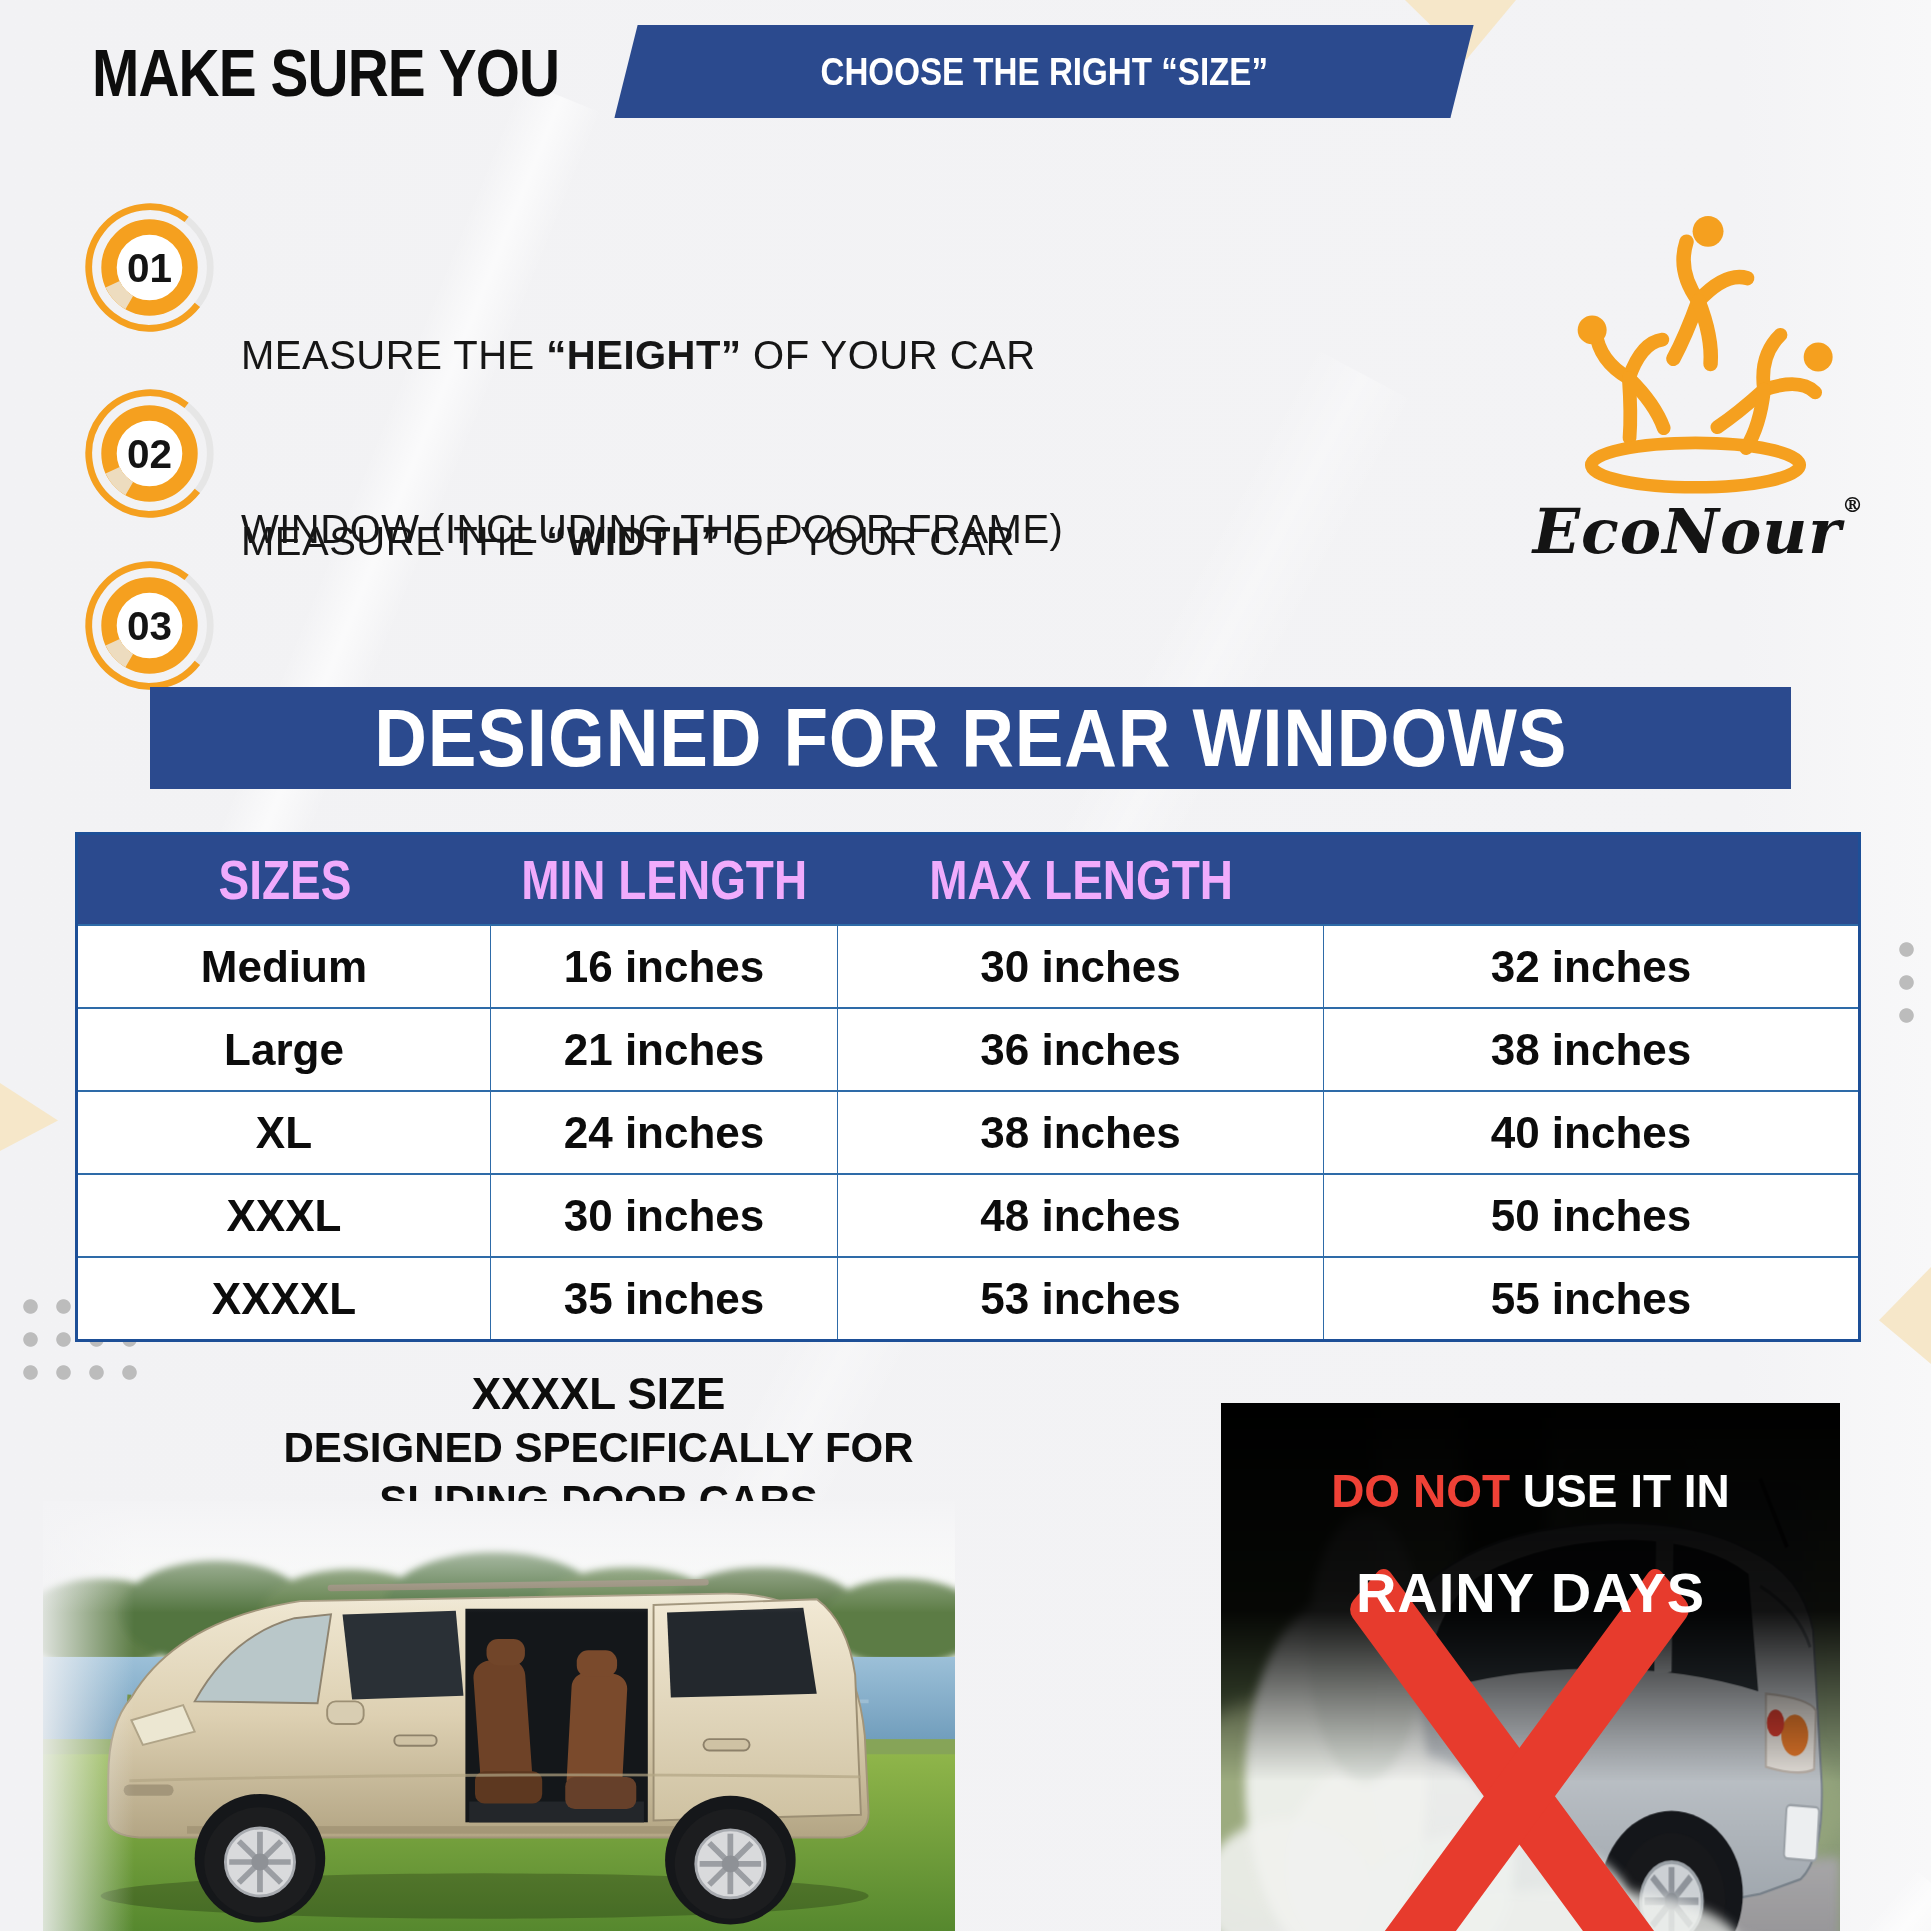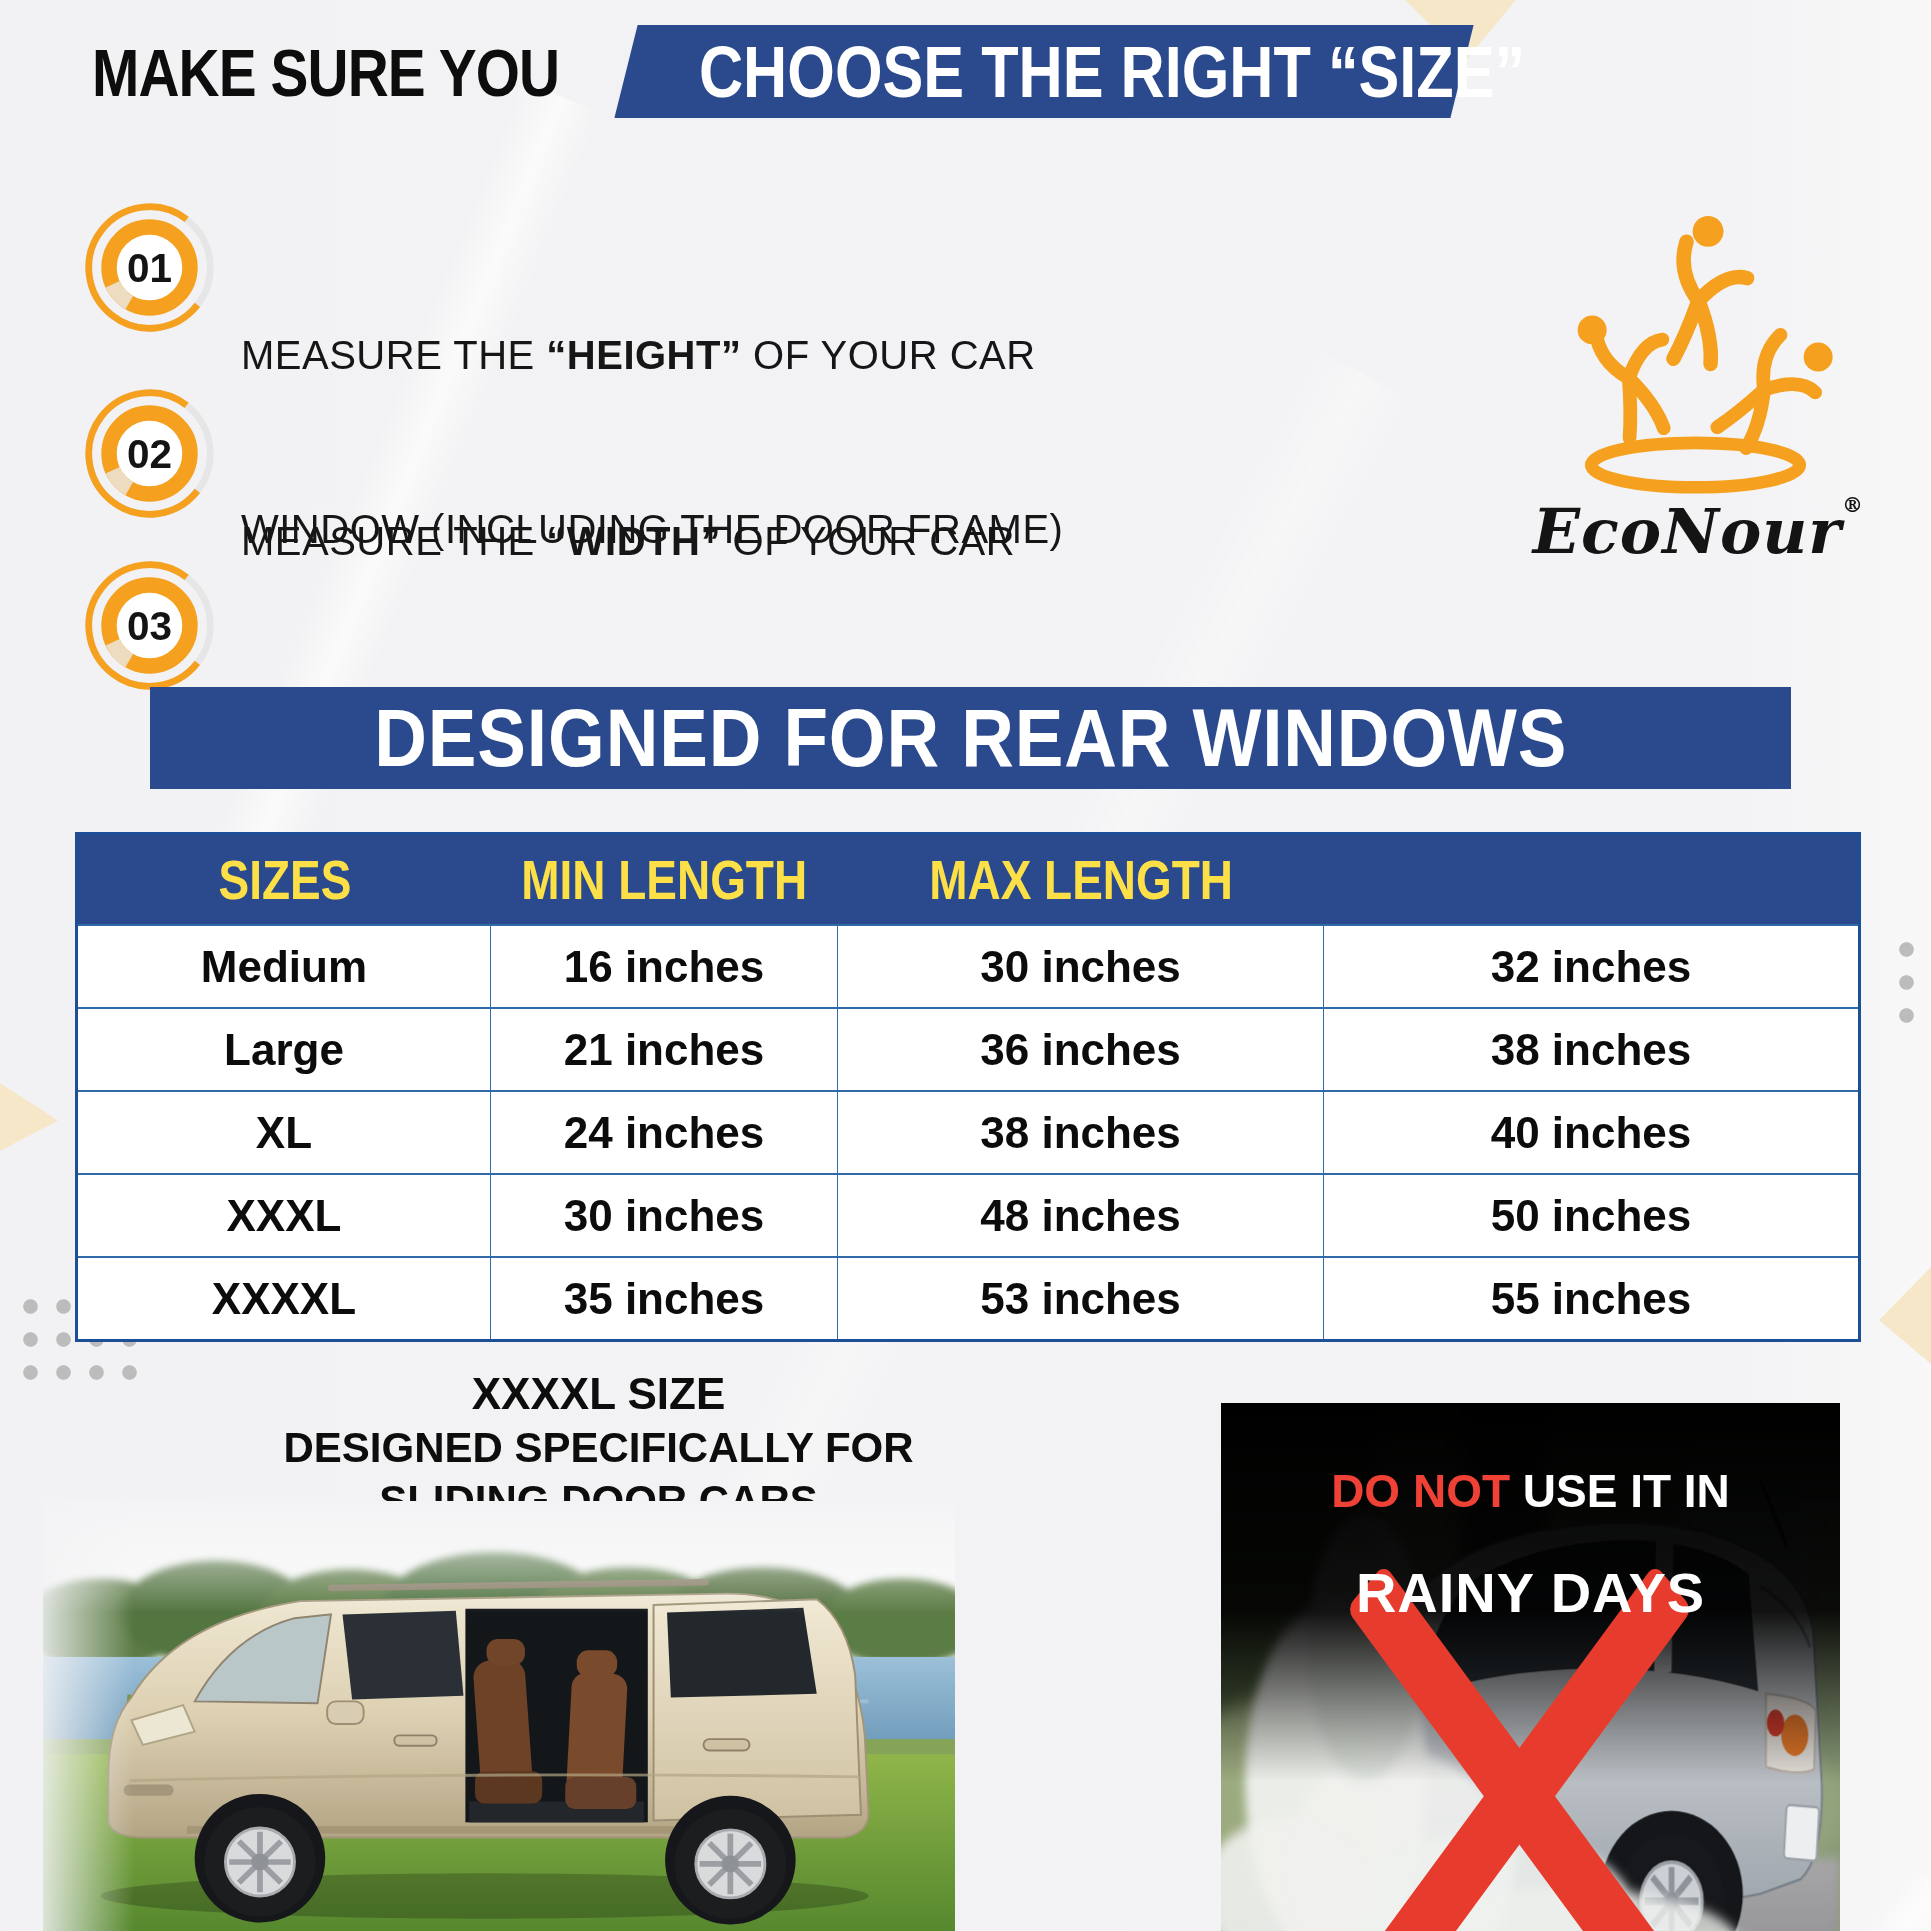--- a/index.html
+++ b/index.html
@@ -16,41 +16,41 @@
   .tri.t-right{left:1879px;top:1267px;width:52px;height:97px;clip-path:polygon(100% 0,100% 100%,0 55%);}
   .tri.t-left{left:0;top:1083px;width:58px;height:68px;clip-path:polygon(0 0,100% 55%,0 100%);}
   .dots{position:absolute;background-image:radial-gradient(circle,#bcbcbc 6.8px,transparent 7.7px);background-size:33px 33px;}
   .dots.bl{left:13.5px;top:1290px;width:126px;height:93px;}
   .dots.r{left:1892px;top:933px;width:29px;height:97px;background-size:29px 33px;}
   
   .hdr-black{position:absolute;left:92px;top:35px;font-size:66px;font-weight:800;letter-spacing:-1px;color:#0d0d0d;white-space:nowrap;}
   .hdr-black .cond{display:inline-block;transform:scaleX(.86);transform-origin:left center;}
   .hdr-banner{position:absolute;left:626px;top:25px;width:836px;height:93px;}
   .hdr-banner::before{content:"";position:absolute;inset:0;background:#2b4a8e;transform:skewX(-14deg);}
-  .hdr-banner .txt{position:relative;z-index:1;display:flex;align-items:center;height:100%;
-    font-size:72px;font-weight:700;color:#fff;white-space:nowrap;}
+  .hdr-banner .txt{position:relative;z-index:1;display:flex;align-items:center;justify-content:center;height:100%;
+    font-size:39px;font-weight:700;color:#fff;white-space:nowrap;}
   .hdr-banner .cond{display:inline-block;transform:scaleX(.85);}
   
   .step{position:absolute;left:82px;width:1062px;height:145px;}
   .step .badge{position:absolute;left:0;top:0;width:135px;height:135px;}
   .step .lines{position:absolute;left:159px;top:9.7px;width:898px;font-size:40px;letter-spacing:0.5px;color:#161616;font-weight:500;line-height:58px;white-space:pre-wrap;}
   .step .lines b{font-weight:800;}
   .st1{top:200px;} .st2{top:386px;} .st3{top:558px;}
   
   .logo{position:absolute;left:1526px;top:185px;width:338px;text-align:right;}
   .logo svg{display:block;margin:0 auto;}
   .brand{font-family:"DejaVu Serif","Liberation Serif",serif;font-style:italic;font-weight:700;font-size:62px;color:#141414;letter-spacing:1px;margin-top:-3.9px;}
   .brand sup{font-size:21px;font-style:normal;vertical-align:41px;}
   
   .banner2{position:absolute;left:150px;top:687px;width:1641px;height:102px;background:#2b4a8e;display:flex;align-items:center;justify-content:center;}
   .banner2 .cond{display:inline-block;transform:scaleX(.9);font-size:81px;font-weight:800;color:#fff;letter-spacing:1px;white-space:nowrap;}
   
   .tbl{position:absolute;left:75px;top:832px;width:1780px;border:3.9px solid #1d4f97;background:#fff;}
   .thead{display:grid;grid-template-columns:23.2% 19.5% 27.3% 30%;background:#2b4a8e;height:89px;}
-  .th{display:flex;align-items:center;justify-content:center;color:#fde047;font-weight:800;font-size:56px;}
+  .th{display:flex;align-items:center;justify-content:center;color:#f0abfc;font-weight:800;font-size:56px;}
   .th .cond{display:inline-block;transform:scaleX(.82);white-space:nowrap;}
   .trow{display:grid;grid-template-columns:23.2% 19.5% 27.3% 30%;height:81px;border-top:2.9px solid #2e6ba8;}
   .trow:first-of-type{border-top:3.9px solid #2e6ba8;}
   .td{display:flex;align-items:center;justify-content:center;font-size:44px;font-weight:700;color:#0c0c0c;border-right:1.9px solid #2e6ba8;}
   .td:last-child{border-right:none;}
   
   .caption{position:absolute;left:222px;top:1367px;width:753px;text-align:center;font-weight:800;color:#0d0d0d;}
   .caption .c1{font-size:44px;line-height:54px;}
   .caption .c2,.caption .c3{font-size:42px;line-height:53px;}
   

